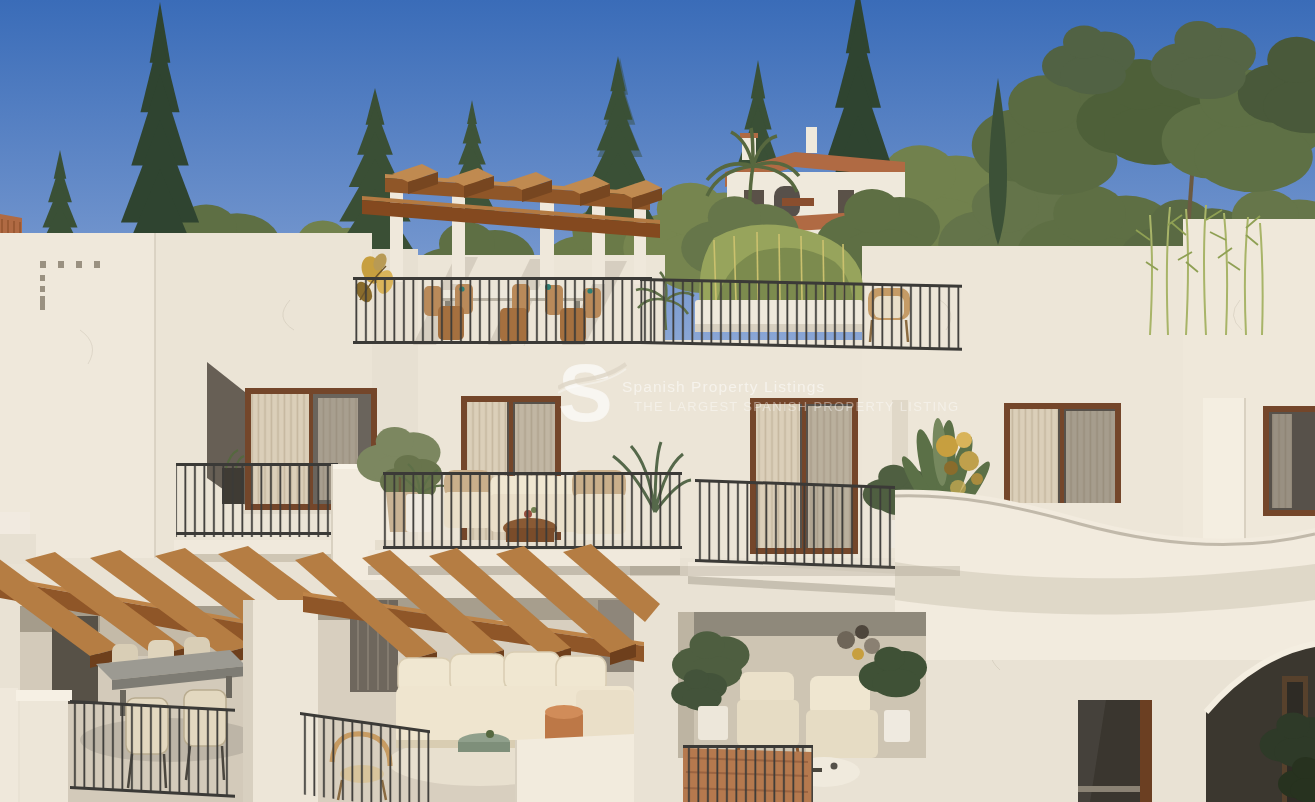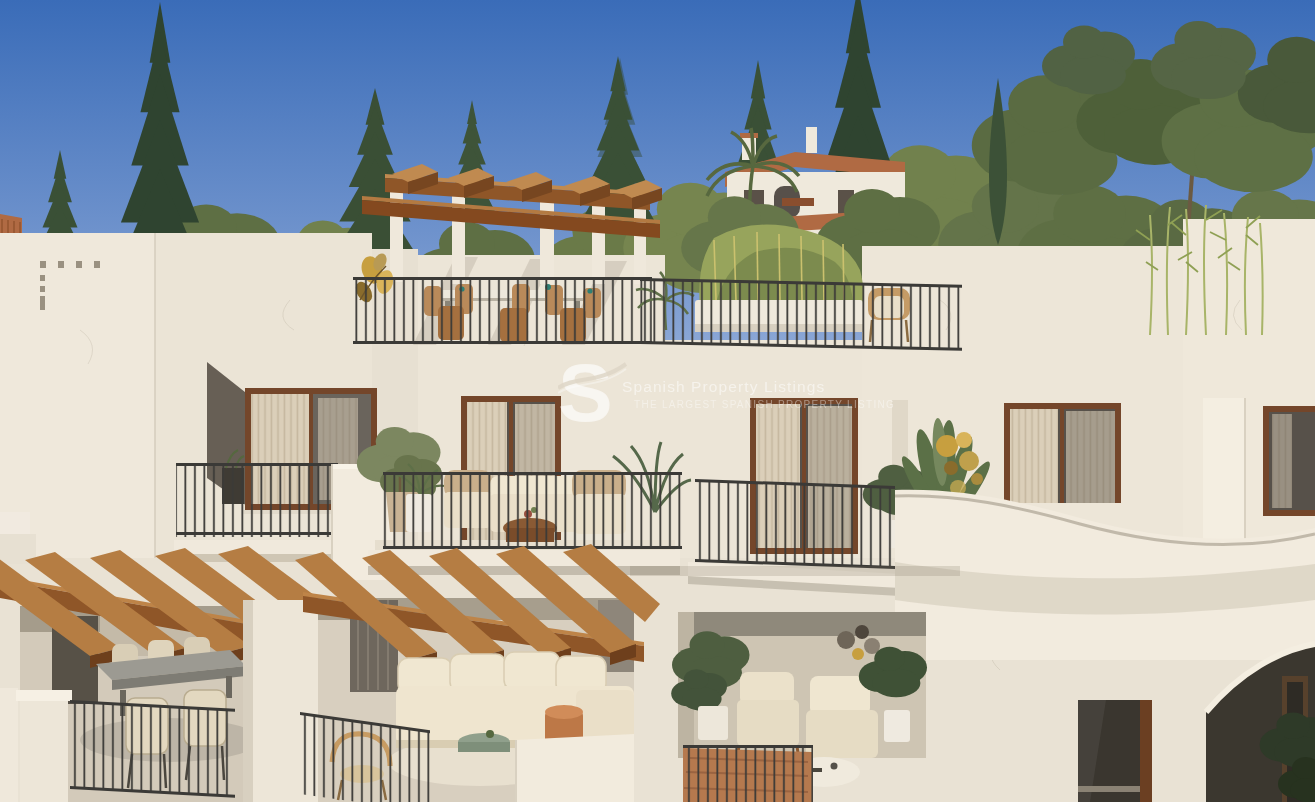--- a/index.html
+++ b/index.html
@@ -19,21 +19,21 @@
     color:rgba(255,255,255,.55);
     text-shadow:0 0 1px rgba(255,255,255,.2);
   }
   .wm-swoosh{position:absolute;left:-6px;top:26px;width:70px;height:34px;}
   .wm-text{margin-left:8px;padding-top:16px;}
   .wm-title{
     font-size:15.5px;letter-spacing:1.1px;color:rgba(255,255,255,.52);
     white-space:nowrap;font-weight:normal;
   }
   .wm-subtitle{
-    margin-top:3px;margin-left:12px;font-size:10px;letter-spacing:1.3px;
+    margin-top:3px;margin-left:12px;font-size:13px;letter-spacing:1.3px;
     color:rgba(255,255,255,.42);text-transform:uppercase;white-space:nowrap;
   }
 </style>
 </head>
 <body>
 
 <div class="stage">
 <svg width="1315" height="802" viewBox="0 0 1315 802">
   <defs>
     <linearGradient id="sky" x1="0" y1="0" x2="0" y2="1">

